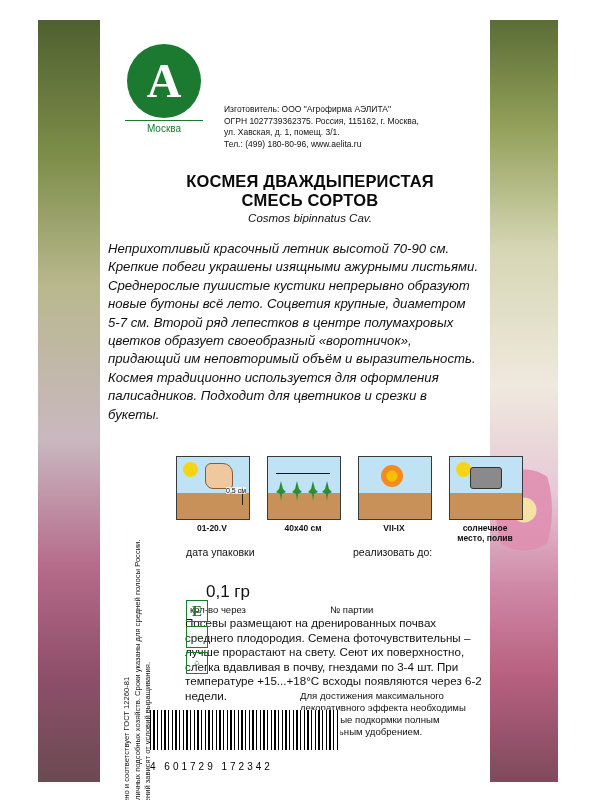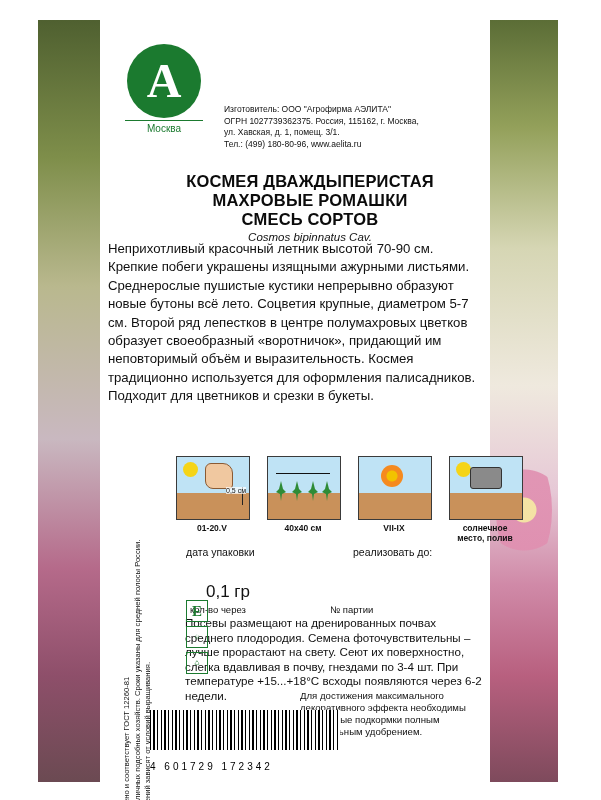--- a/index.html
+++ b/index.html
@@ -111,20 +111,21 @@
     font-style: italic;
     color: #111;
     margin-top: 2px;
   }
   .desc {
     position: absolute;
     left: 108px; top: 240px;
     width: 372px;
     font-size: 13.2px;
     line-height: 18.4px;
+    font-style: italic;
     color: #101010;
     text-align: left;
   }
   
   .picto-row {
     position: absolute;
     left: 176px; top: 456px;
     width: 300px;
     display: flex;
     gap: 19px;
@@ -276,21 +277,20 @@
     <div class="logo-label">Москва</div>
   </div>
 
   <div class="manufacturer" style="white-space:pre-line">Изготовитель: ООО "Агрофирма АЭЛИТА"
 ОГРН 1027739362375. Россия, 115162, г. Москва,
 ул. Хавская, д. 1, помещ. 3/1.
 Тел.: (499) 180-80-96, www.aelita.ru</div>
 
   <div class="title-block">
     <div class="title-l1">КОСМЕЯ ДВАЖДЫПЕРИСТАЯ</div>
-    <div class="title-l2">МАХРОВЫЕ РОМАШКИ</div>
     <div class="title-l3">СМЕСЬ СОРТОВ</div>
     <div class="title-latin">Cosmos bipinnatus Cav.</div>
   </div>
 
   <div class="desc">Неприхотливый красочный летник высотой 70-90 см. Крепкие побеги украшены изящными ажурными листьями. Среднерослые пушистые кустики непрерывно образуют новые бутоны всё лето. Соцветия крупные, диаметром 5-7 см. Второй ряд лепестков в центре полумахровых цветков образует своеобразный «воротничок», придающий им неповторимый объём и выразительность. Космея традиционно используется для оформления палисадников. Подходит для цветников и срезки в букеты.</div>
 
   <div class="picto-row">
     <div class="picto">
       <div class="picto-img">
         <div class="ground2"></div>

